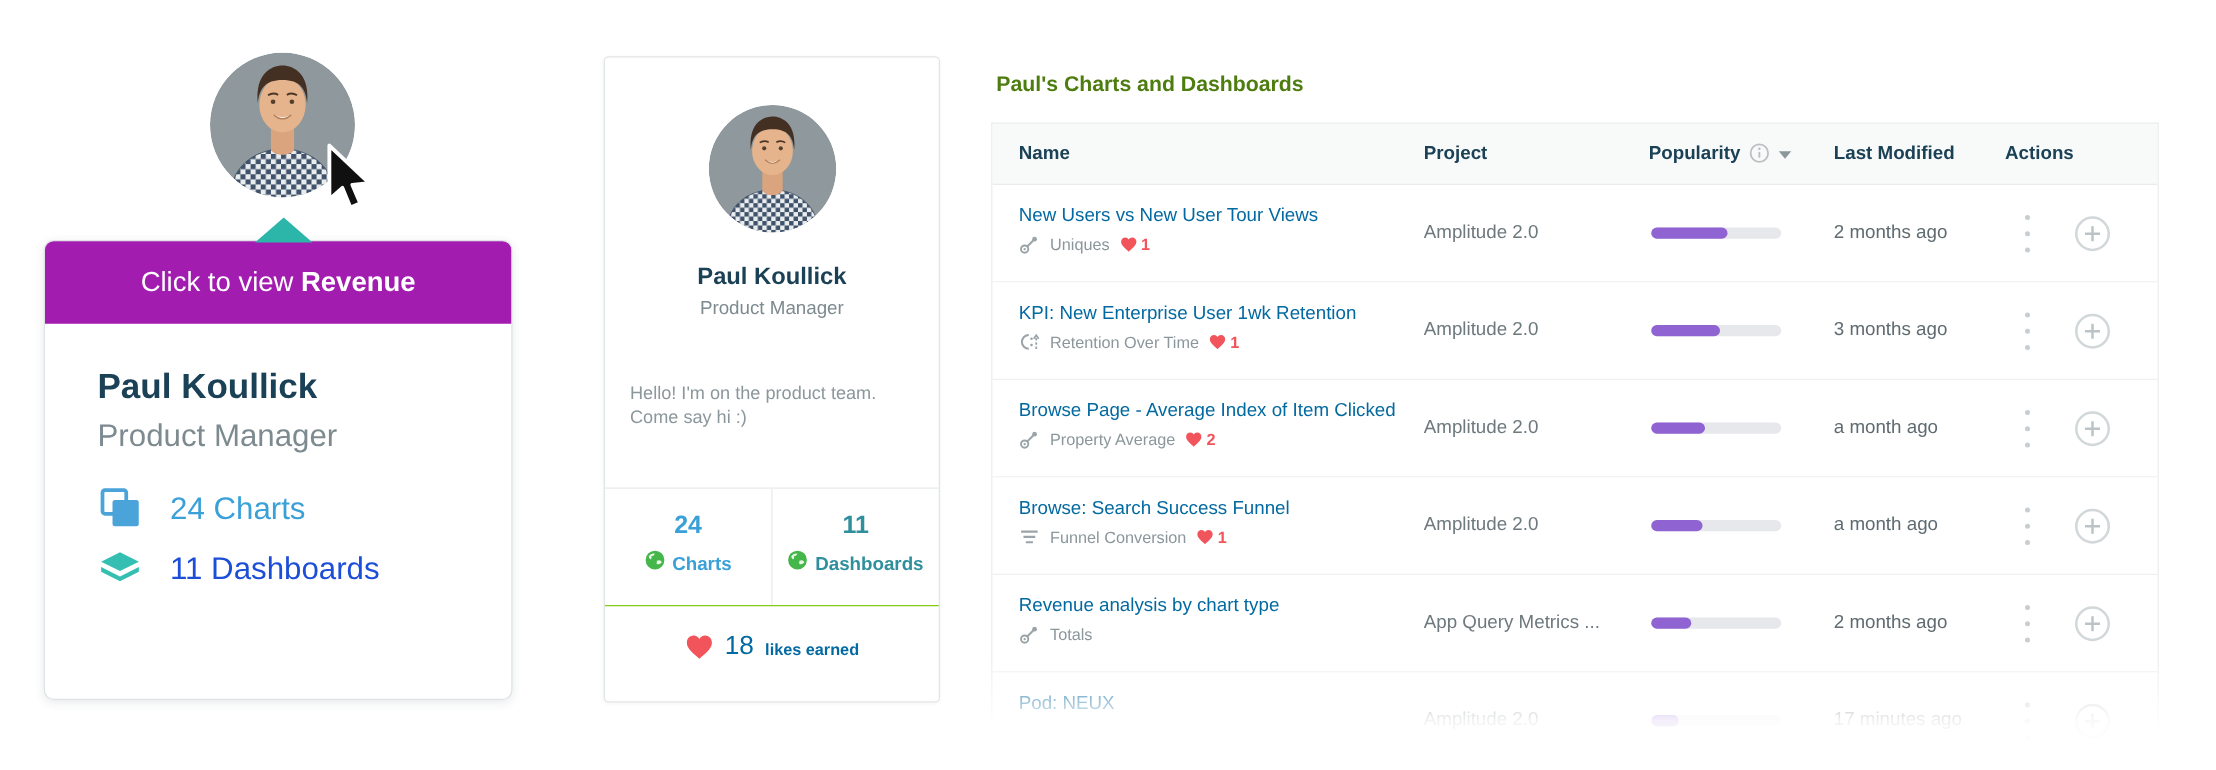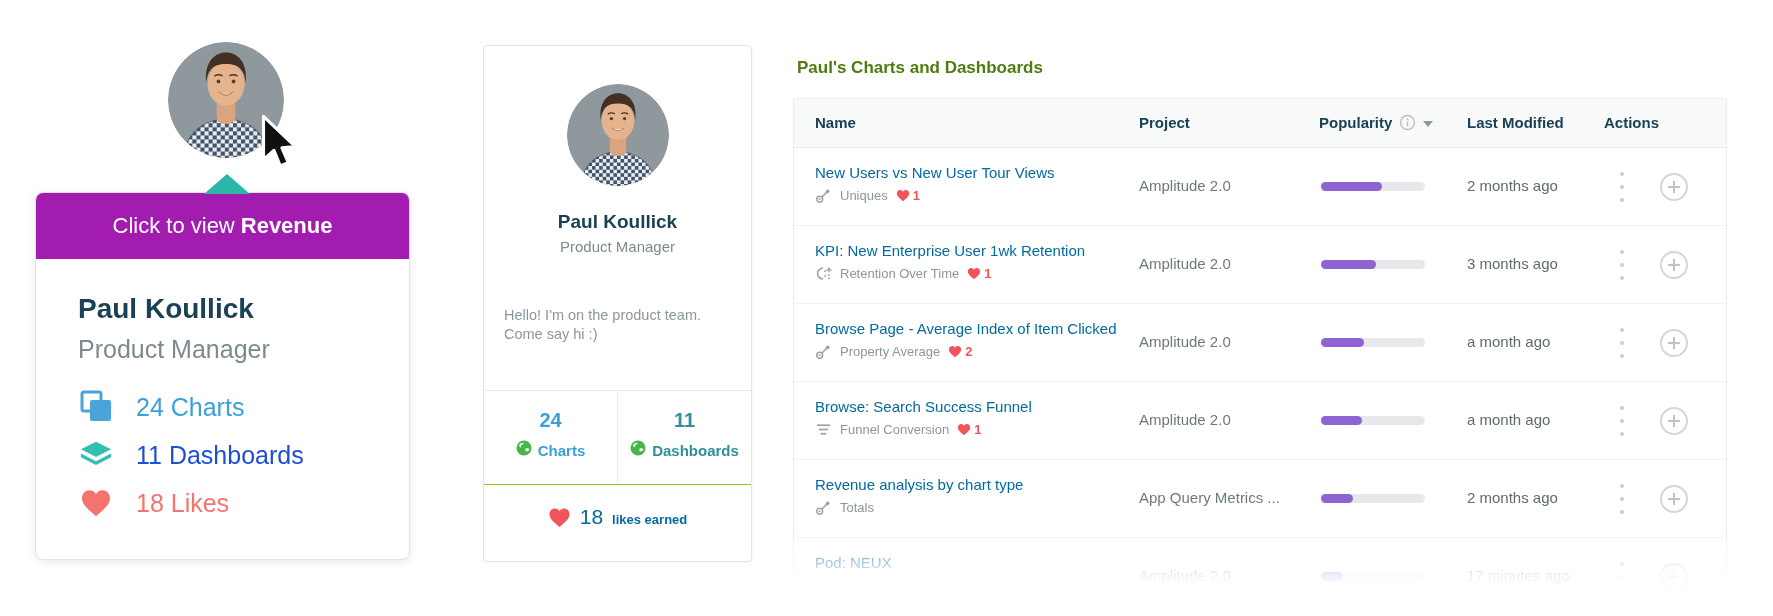--- a/index.html
+++ b/index.html
@@ -172,28 +172,20 @@
         </div>
         <div class="tt-stat dash">
           <span class="ic">
             <svg width="34" height="34" viewBox="0 0 36 36">
               <path d="M18,4 L34,12 L18,20 L2,12 Z" fill="#35bfb3"></path>
               <path d="M2,16.5 L18,24.5 L34,16.5 L34,20.5 L18,28.5 L2,20.5 Z" fill="#35bfb3"></path>
             </svg>
           </span>
           <span class="lbl">11 Dashboards</span>
         </div>
-        <div class="tt-stat likes">
-          <span class="ic">
-            <svg width="32" height="30" viewBox="0 0 24 22">
-              <path d="M12,21 C8,17 1.5,13 1.5,7.5 C1.5,4 4,1.5 7.2,1.5 C9.3,1.5 11,2.6 12,4.4 C13,2.6 14.7,1.5 16.8,1.5 C20,1.5 22.5,4 22.5,7.5 C22.5,13 16,17 12,21 Z" fill="#f4736e"></path>
-            </svg>
-          </span>
-          <span class="lbl">18 Likes</span>
-        </div>
       </div>
     </div>
   </div>
 
   <div class="abs profile-card">
     <svg class="avatar-medium" viewBox="0 0 100 100">
       <use href="#avatar-sym"></use>
     </svg>
     <div class="pc-name">Paul Koullick</div>
     <div class="pc-role">Product Manager</div>

